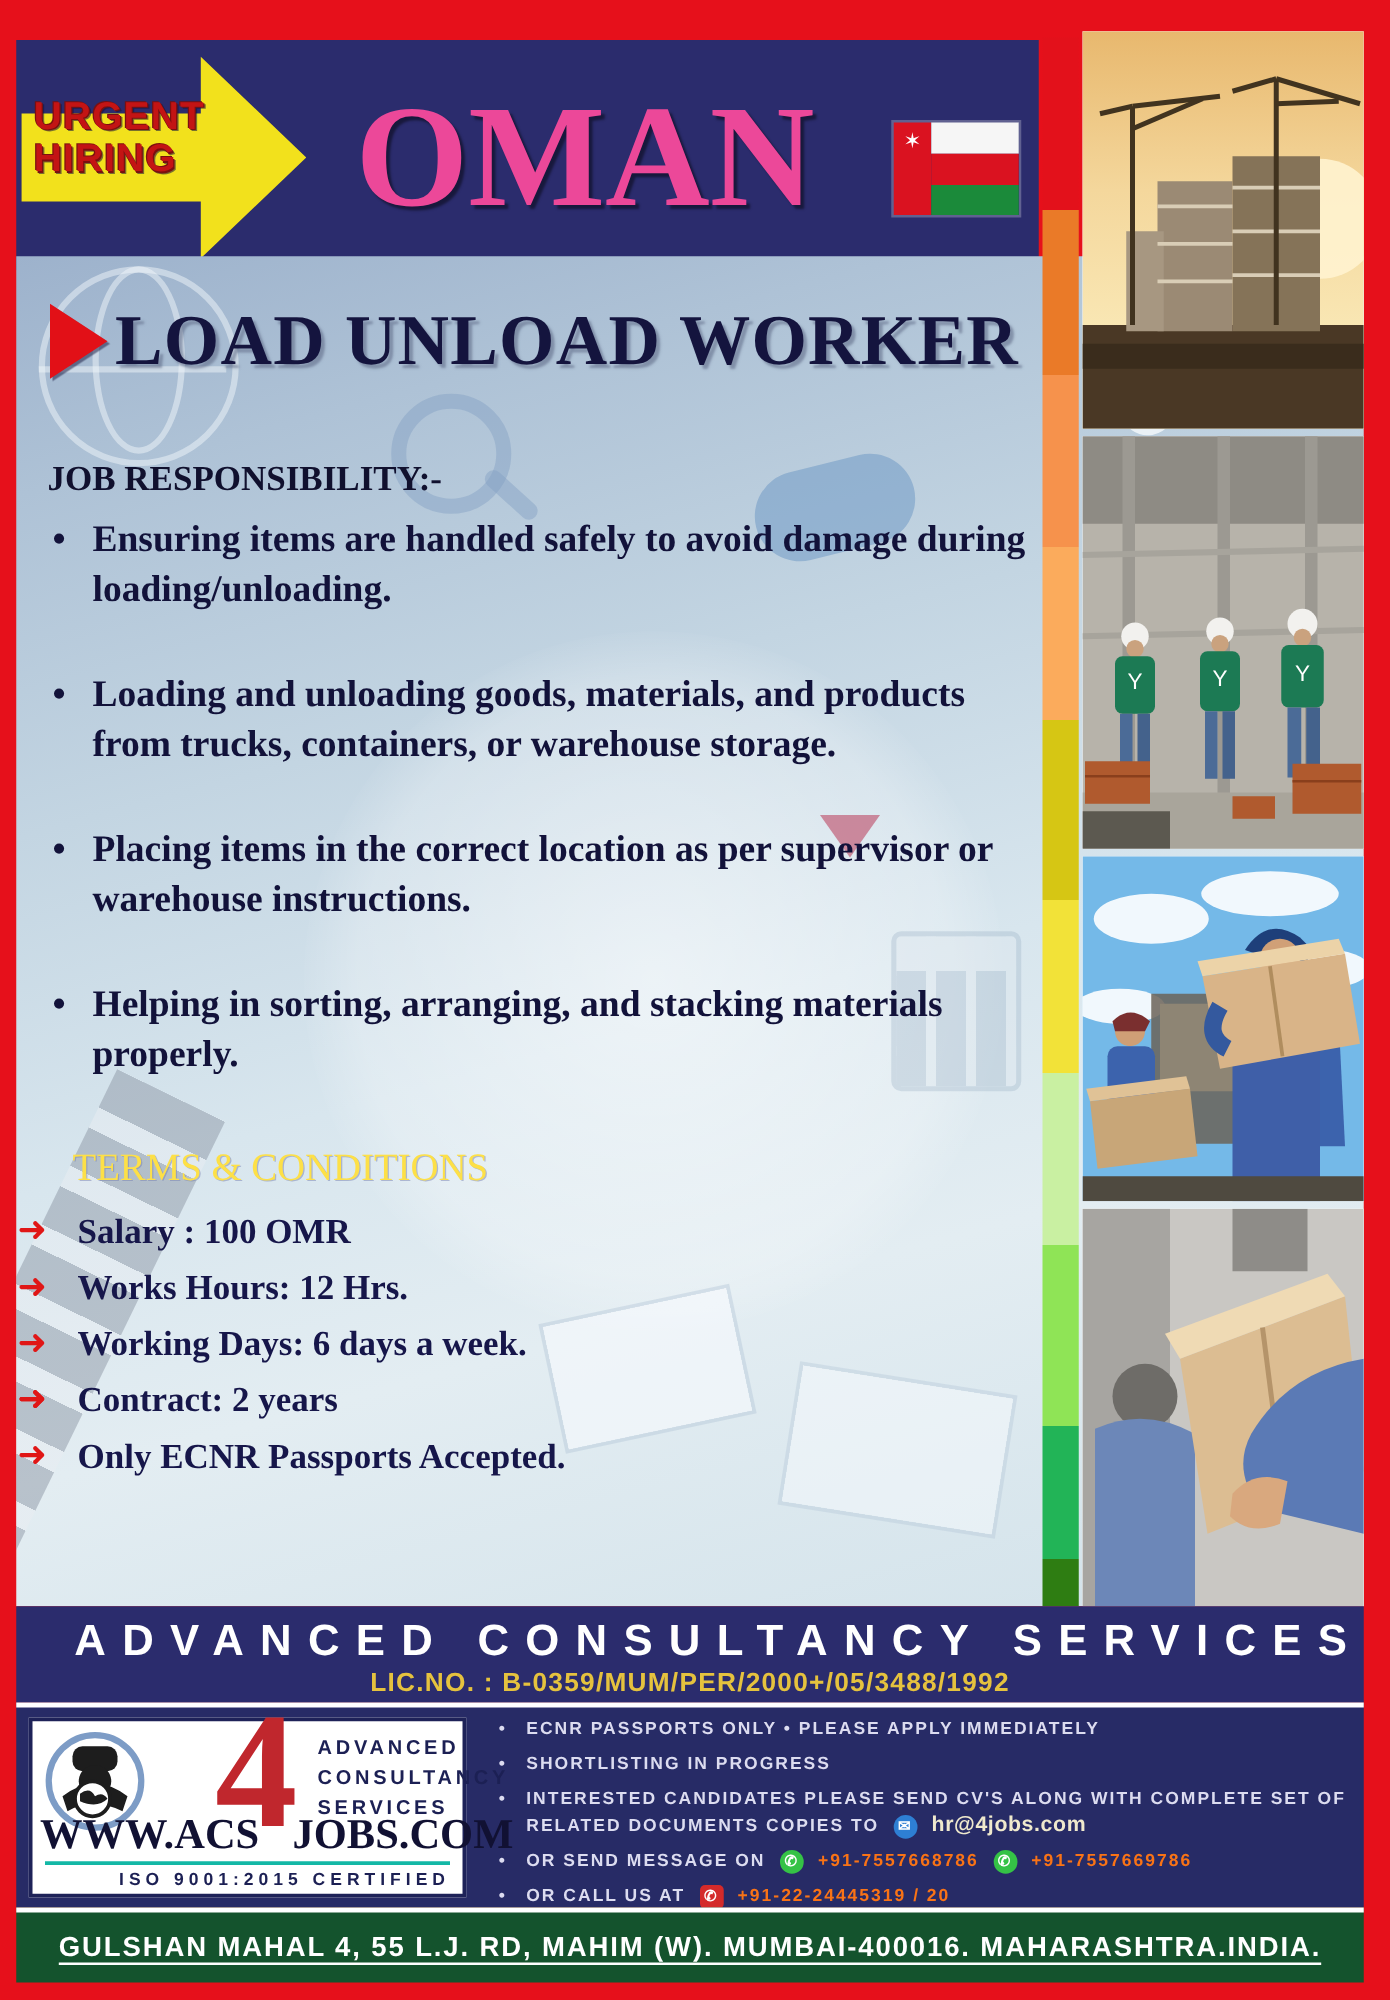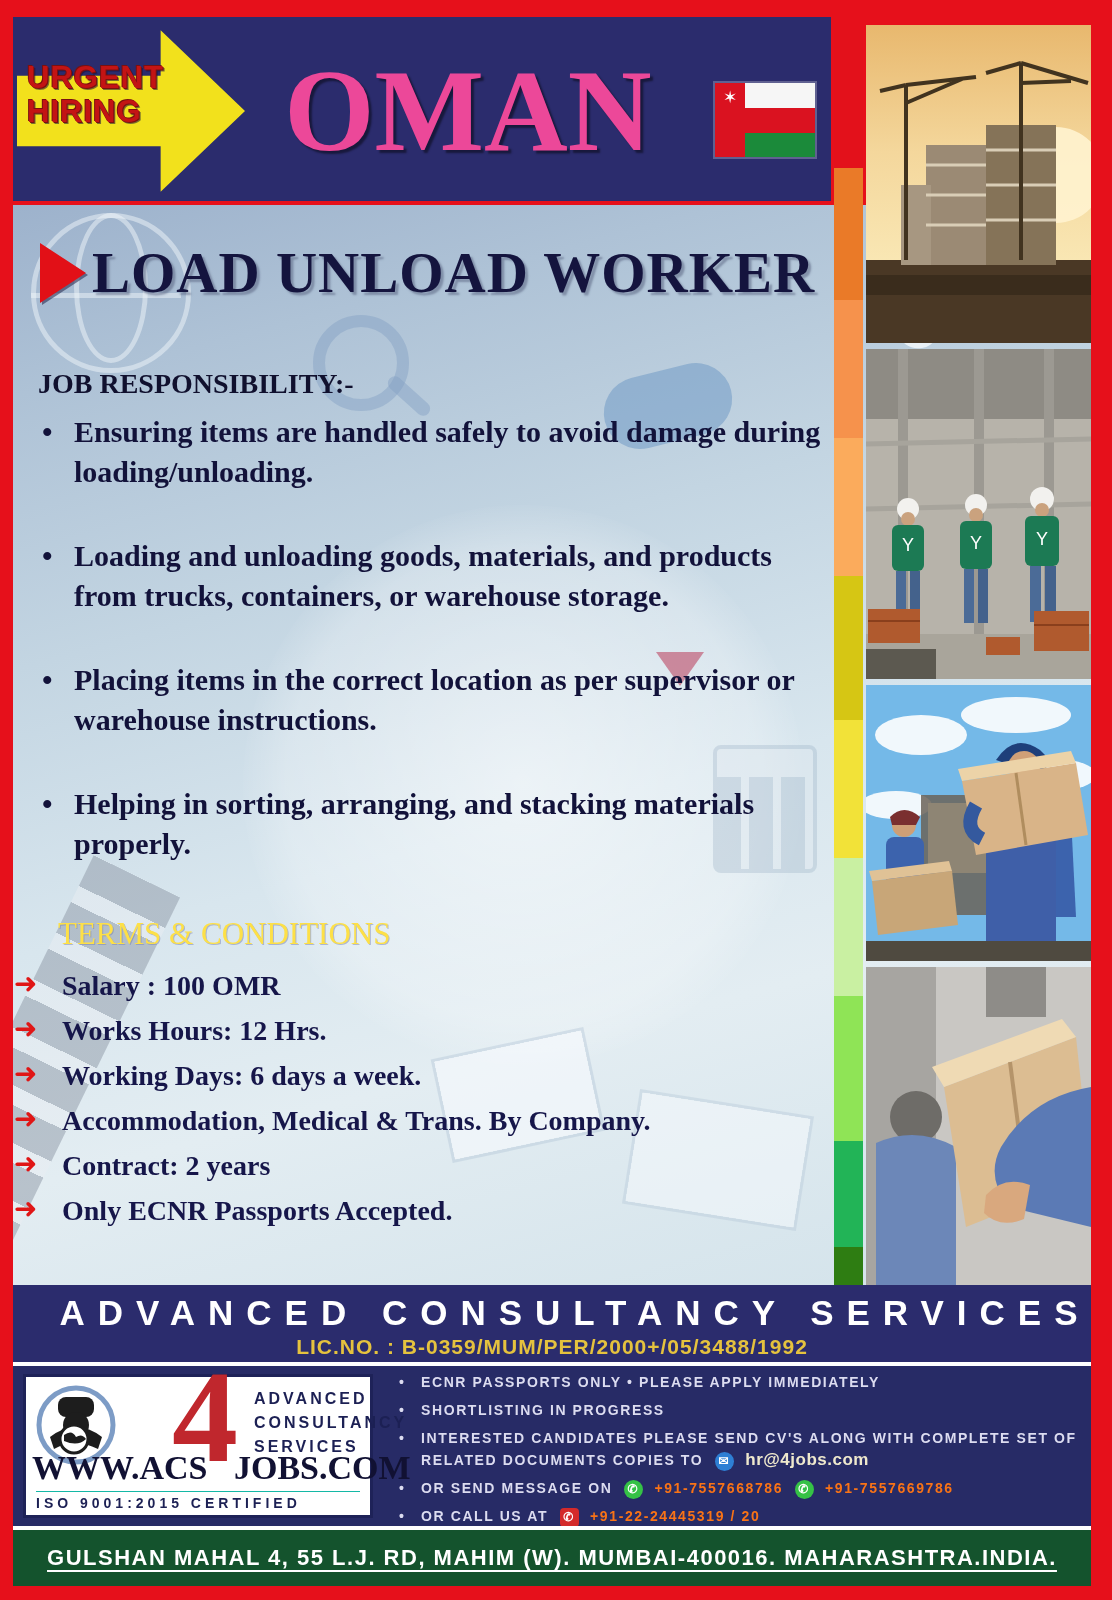--- a/index.html
+++ b/index.html
@@ -2,21 +2,21 @@
 <html><head>
 <meta charset="utf-8">
 <style>
   html,body{margin:0;padding:0;background:#555;}
   .poster{
     position:relative;width:1112px;height:1600px;margin:0 auto;
     background:#e6101b;overflow:hidden;
     font-family:"Liberation Sans",sans-serif;
   }
   
-  .header-banner{position:absolute;left:13px;top:17px;width:818px;height:184px;background:#2b2c6d;}
+  .header-banner{position:absolute;left:13px;top:32px;width:818px;height:184px;background:#2b2c6d;}
   .arrow{
     position:absolute;left:4px;top:10px;width:228px;height:168px;background:#f2e11c;
     clip-path:polygon(0 29%,63% 29%,63% 2%,100% 50%,63% 98%,63% 71%,0 71%);
     filter:drop-shadow(2px 2px 0 #14143c);
   }
   .urgent{
     position:absolute;left:14px;top:44px;line-height:34px;
     font-size:31px;font-weight:bold;letter-spacing:1px;color:#c31414;
     text-shadow:-1px -1px 0 #7a1010,1px 1px 0 #7a1010,2px 2px 0 rgba(20,20,60,.55);
   }
@@ -104,21 +104,21 @@
   .logo-panel{position:absolute;left:10px;top:8px;width:350px;height:144px;background:#ffffff;border:3px solid #1e2258;box-sizing:border-box;}
   .logo-emblem{position:absolute;left:10px;top:8px;}
   .logo-four{
     position:absolute;left:146px;top:-26px;font-family:"Liberation Serif",serif;font-weight:bold;
     font-size:132px;color:#c0272d;line-height:132px;
   }
   .logo-words{position:absolute;left:228px;top:10px;font-weight:bold;color:#1c2054;font-size:16px;letter-spacing:3px;line-height:24px;white-space:nowrap;}
   .logo-web{position:absolute;left:6px;top:72px;width:332px;font-family:"Liberation Serif",serif;font-weight:bold;font-size:34px;color:#111133;}
   .logo-web .wleft{position:absolute;left:0;top:0;}
   .logo-web .wright{position:absolute;left:202px;top:0;}
-  .logo-iso{position:absolute;left:10px;bottom:4px;width:324px;border-top:1px solid #14b8a6;font-weight:bold;font-size:14px;letter-spacing:4px;color:#1c2054;text-align:left;padding-top:3px;}
+  .logo-iso{position:absolute;left:10px;bottom:4px;width:324px;border-top:3px solid #14b8a6;font-weight:bold;font-size:14px;letter-spacing:4px;color:#1c2054;text-align:right;padding-top:3px;}
   .notes{position:absolute;left:382px;top:6px;width:690px;}
   .note-row{position:relative;padding-left:26px;margin-bottom:7px;font-size:14px;font-weight:bold;letter-spacing:1.6px;color:#dcdcf0;line-height:21px;}
   .note-row:before{content:"•";position:absolute;left:4px;top:0;color:#dcdcf0;}
   .gold{color:#f97316;letter-spacing:1.6px;font-weight:bold;text-align:center;}
   .cream{color:#efe9cd;letter-spacing:.5px;font-weight:bold;font-size:17px;text-transform:none;}
   .chip{display:inline-block;vertical-align:middle;width:19px;height:19px;border-radius:50%;margin:0 6px;text-align:center;line-height:19px;font-size:12px;color:#fff;}
   .chip-mail{background:#2e7fd4;}
   .chip-wa{background:#35c246;}
   .chip-phone{background:#d42a2a;border-radius:4px;}
   
@@ -170,21 +170,21 @@
     <li>Loading and unloading goods, materials, and products from trucks, containers, or warehouse storage.</li>
     <li>Placing items in the correct location as per supervisor or warehouse instructions.</li>
     <li>Helping in sorting, arranging, and stacking materials properly.</li>
   </ul>
 
   <div class="terms-heading">TERMS &amp; CONDITIONS</div>
   <ul class="terms-list">
     <li><span class="arrow-bullet">➜</span><span>Salary : 100 OMR</span></li>
     <li><span class="arrow-bullet">➜</span><span>Works Hours: 12 Hrs.</span></li>
     <li><span class="arrow-bullet">➜</span><span>Working Days: 6 days a week.</span></li>
-    <li><span class="arrow-bullet">➜</span><span>Accommodation, Medical &amp; Trans. By Company.</span></li>
+    <li><span class="arrow-bullet">➜</span></li>
     <li><span class="arrow-bullet">➜</span><span>Contract: 2 years</span></li>
     <li><span class="arrow-bullet">➜</span><span>Only ECNR Passports Accepted.</span></li>
   </ul>
 
   <div class="colorbar"></div>
   <div class="photocol">
 
     <svg class="photo" width="225" height="318" viewBox="0 0 225 318">
       <defs>
         <linearGradient id="sky1" x1="0" y1="0" x2="0" y2="1">

